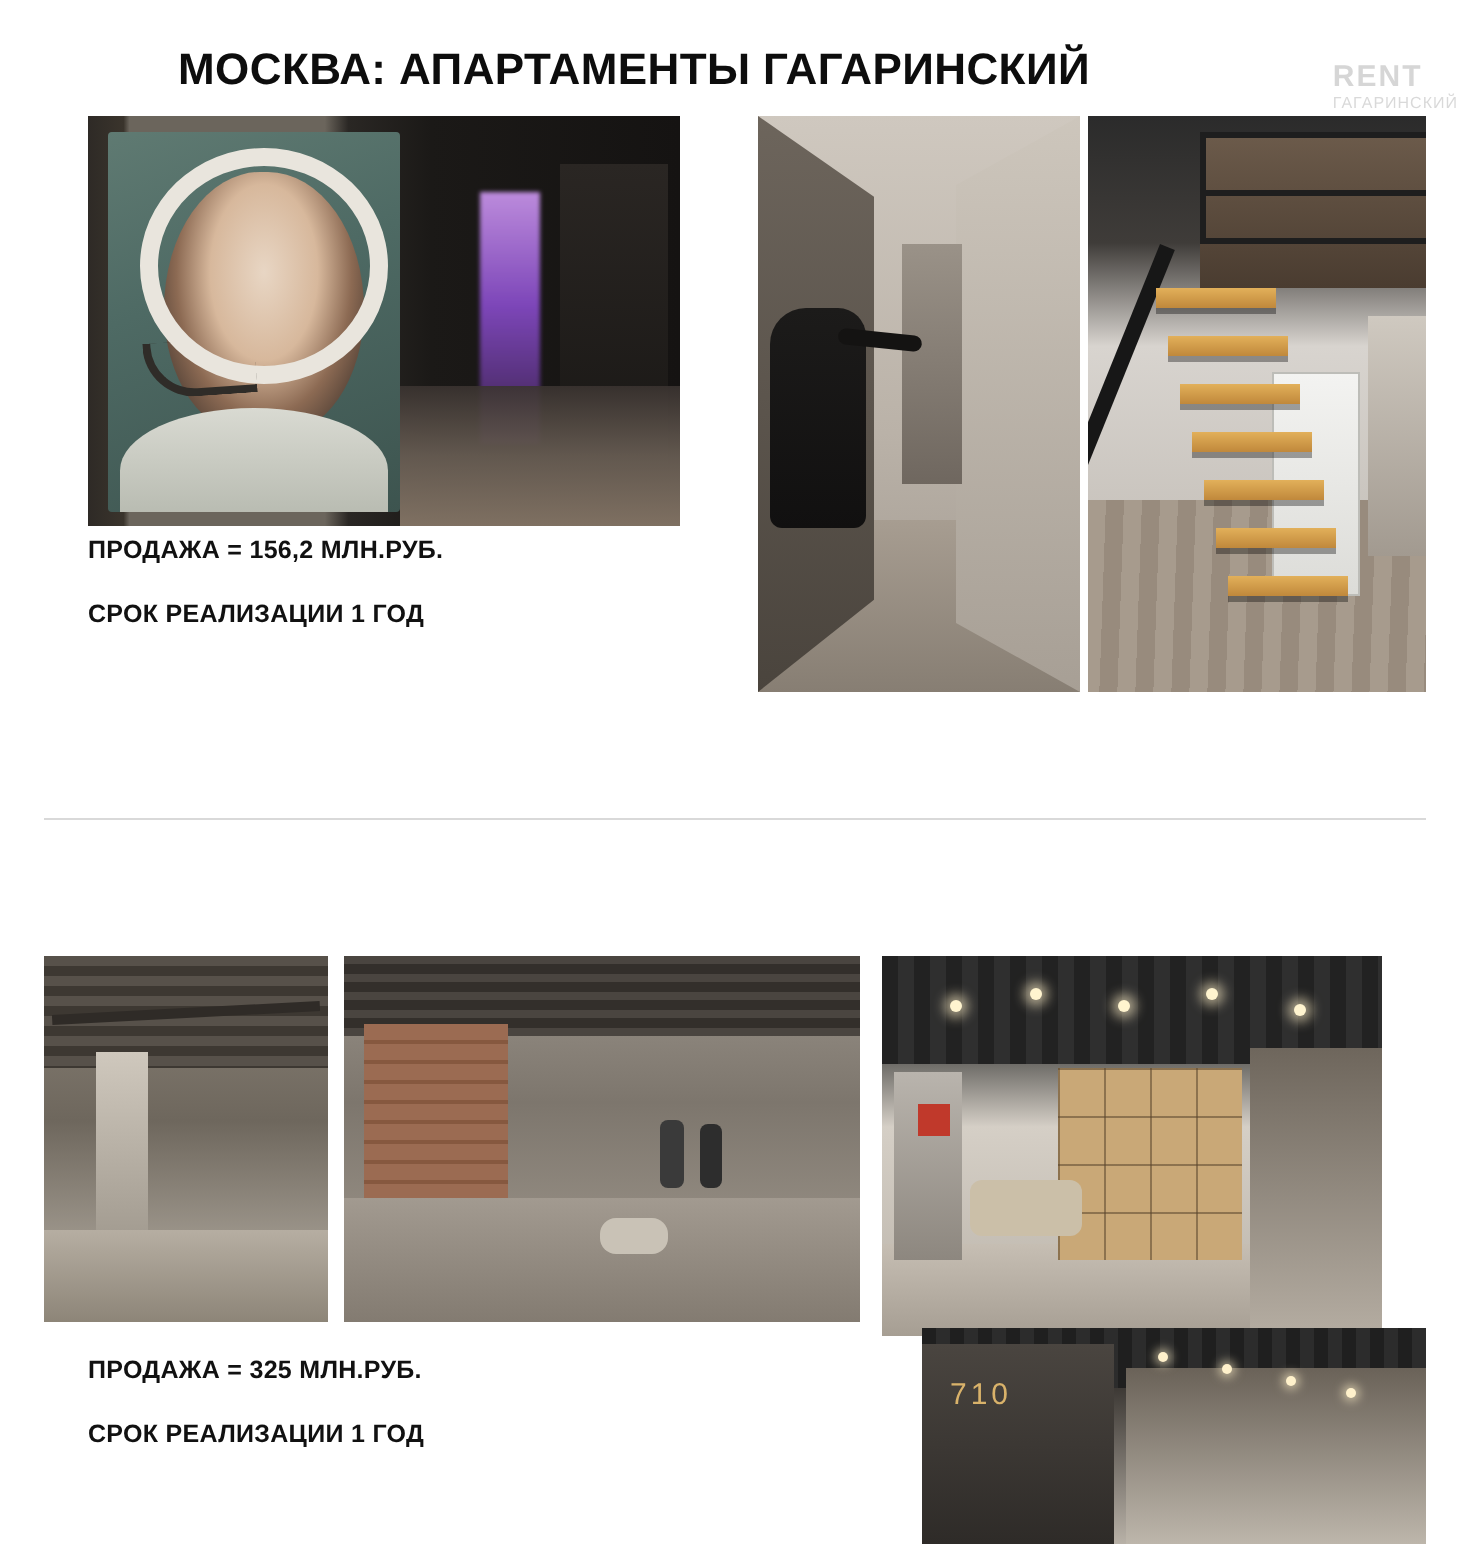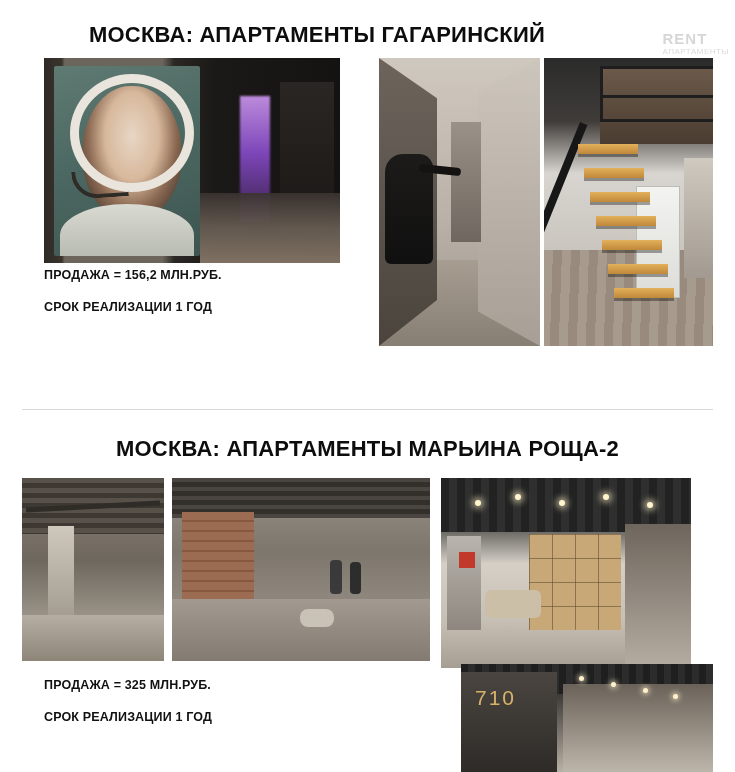--- a/index.html
+++ b/index.html
@@ -255,35 +255,35 @@
   .lobby-door { position:absolute; left: 6px; top: 58px; width: 34px; height: 94px; background: linear-gradient(180deg,#b9b4ad 0%, #8d877f 100%); }
   .lobby-corridor { position:absolute; right:0; top:46px; width: 66px; height: 144px; background: linear-gradient(180deg,#6e665c 0%, #b5ada2 100%); }
   .lobby-floor { position:absolute; left:0; bottom:0; width:100%; height:46px; background: linear-gradient(180deg,#c6beb3 0%, #a69e93 100%); }
 
   
   #photo-marina-corridor { left: 461px; top: 664px; width: 252px; height: 108px; }
   #photo-marina-corridor.photo { position: absolute; }
   .cor-bg { position:absolute; inset:0; background: linear-gradient(180deg,#262626 0%, #3a3632 26%, #b8b1a7 100%); }
   .cor-ceiling { position:absolute; left:0; top:0; width:100%; height:30px; background: repeating-linear-gradient(90deg,#1f1f1f 0px,#1f1f1f 7px,#2c2c2c 7px,#2c2c2c 14px); }
   .cor-door { position:absolute; left:0; top:8px; width: 96px; height: 100px; background: linear-gradient(180deg,#4a4540 0%, #2e2b28 100%); }
-  .cor-num { position:absolute; left: 14px; top: 18px; color:#d9b26a; font-size: 21px; letter-spacing: 2px; line-height: 15px; }
+  .cor-num { position:absolute; left: 14px; top: 18px; color:#d9b26a; font-size: 15px; letter-spacing: 2px; line-height: 15px; }
   .cor-hall { position:absolute; right:0; top: 20px; width: 150px; height: 88px; background: linear-gradient(180deg,#6a6258 0%, #bdb6ab 100%); }
   .cor-spot { position:absolute; width:5px; height:5px; border-radius:50%; background:#fff1cb; box-shadow:0 0 5px 2px rgba(255,240,200,.55); }
 
   
   #facts-2 { position: absolute; left: 44px; top: 264px; width: 340px; }
 </style>
 </head>
 <body>
 
 <div class="page">
 
   <div class="watermark">
     <span>RENT</span>
-    <span class="wm-sub">АПАРТАМЕНТЫ</span>
+    <span class="wm-sub">ГАГАРИНСКИЙ</span>
   </div>
 
   <div id="section-1">
 
     <div id="title-1" class="section-title">МОСКВА: АПАРТАМЕНТЫ ГАГАРИНСКИЙ</div>
 
     <div id="photo-gagarin-mural" class="photo">
       <div class="mural-bg"></div>
       <div class="corridor-door"></div>
       <div class="corridor-light"></div>
@@ -326,21 +326,20 @@
     <div id="facts-1">
       <div class="fact">ПРОДАЖА = 156,2 МЛН.РУБ.</div>
       <div class="fact">СРОК РЕАЛИЗАЦИИ 1 ГОД</div>
     </div>
 
     <div class="section-divider" style="top:409px;"></div>
   </div>
 
   <div id="section-2">
 
-    <div id="title-2" class="section-title">МОСКВА: АПАРТАМЕНТЫ МАРЬИНА РОЩА-2</div>
 
     <div id="photo-marina-gutted" class="photo">
       <div class="gut-bg"></div>
       <div class="gut-ceiling"></div>
       <div class="gut-pipe"></div>
       <div class="gut-col"></div>
       <div class="gut-rubble"></div>
     </div>
 
     <div id="photo-marina-demolition" class="photo">

